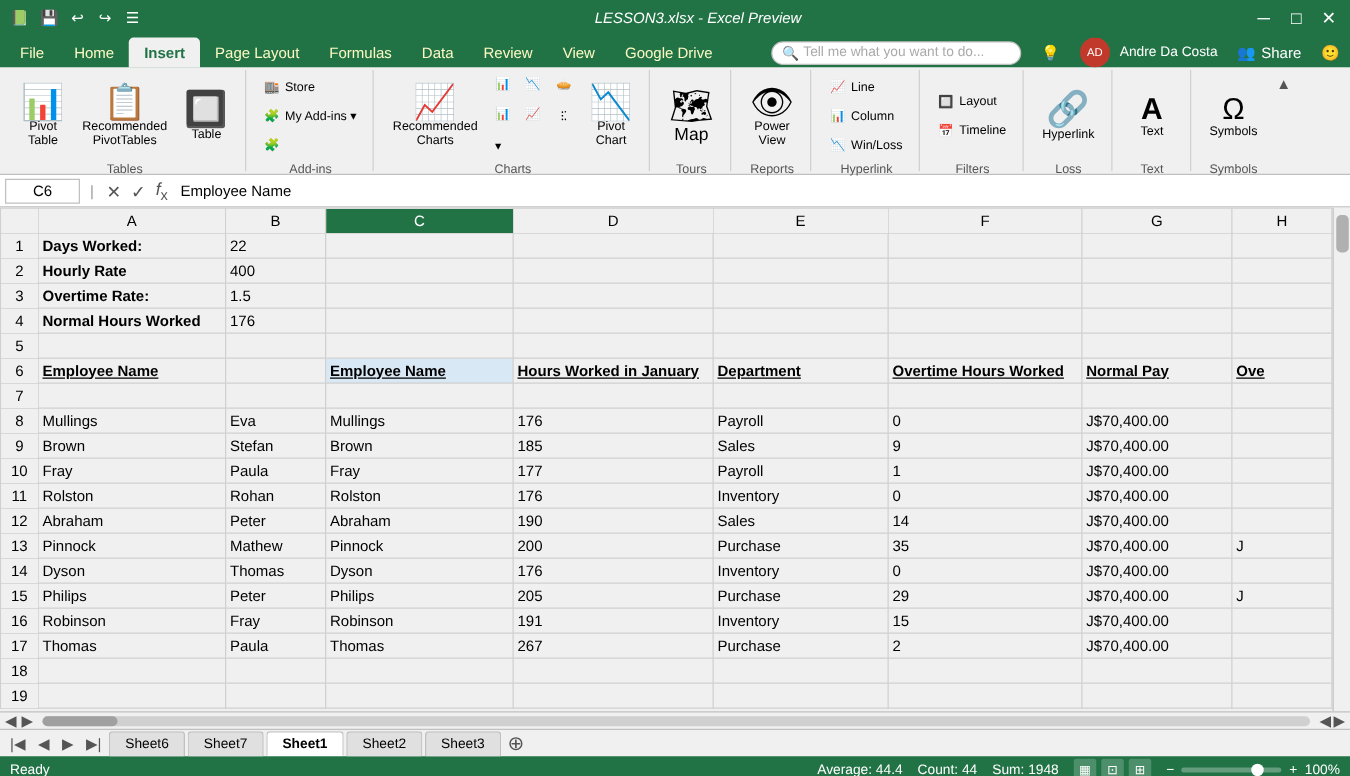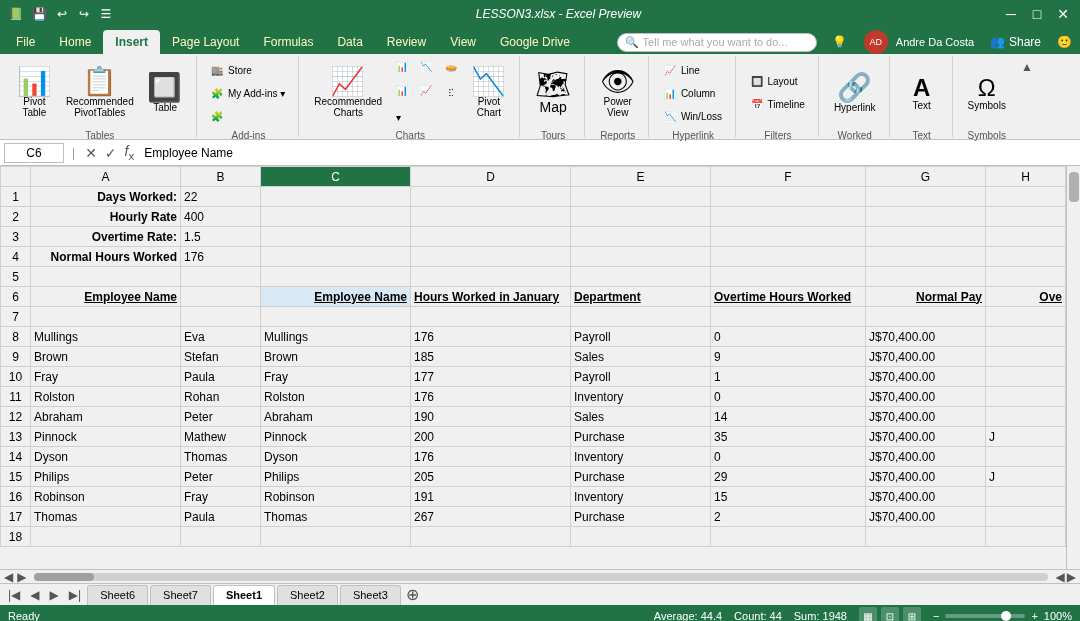--- a/index.html
+++ b/index.html
@@ -201,21 +201,21 @@
       left: 0;
       z-index: 1;
     }
     table.sheet td.selected-cell {
       background: #d9e8f5;
     }
     table.sheet thead th.selected-col {
       background: #217346;
       color: white;
     }
-    table.sheet td.bold { font-weight: bold; text-align: right; }
+    table.sheet td.bold { font-weight: bold; }
     table.sheet td.underline { text-decoration: underline; }
     table.sheet td.right { text-align: left; }
 
     
     .col-rn { width: 30px; }
     .col-a { width: 150px; }
     .col-b { width: 80px; }
     .col-c { width: 150px; }
     .col-d { width: 160px; }
     .col-e { width: 140px; }
@@ -482,21 +482,21 @@
     <div class="ribbon-group-label">Filters</div>
   </div>
 
   <div class="ribbon-group">
     <div class="ribbon-group-items">
       <div class="ribbon-btn">
         <div class="ribbon-icon-lg">🔗</div>
         <div style="font-size:10px">Hyperlink</div>
       </div>
     </div>
-    <div class="ribbon-group-label">Worked</div>
+    <div class="ribbon-group-label">Loss</div>
   </div>
 
   <div class="ribbon-group">
     <div class="ribbon-group-items">
       <div class="ribbon-btn">
         <div class="ribbon-icon-lg" style="font-size:24px;font-weight:bold">A</div>
         <div style="font-size:10px">Text</div>
       </div>
     </div>
     <div class="ribbon-group-label">Text</div>
@@ -734,20 +734,31 @@
             <td class="row-num">18</td>
             <td class=""></td>
             <td class=""></td>
             <td class=""></td>
             <td class=""></td>
             <td class=""></td>
             <td class=""></td>
             <td class=""></td>
             <td class=""></td>
           </tr>
+          <tr>
+            <td class="row-num">19</td>
+            <td class=""></td>
+            <td class=""></td>
+            <td class=""></td>
+            <td class=""></td>
+            <td class=""></td>
+            <td class=""></td>
+            <td class=""></td>
+            <td class=""></td>
+          </tr>
         </tbody>
     </table>
   </div>
 
   <div style="width:14px;background:#f0f0f0;border-left:1px solid #c0c0c0;display:flex;flex-direction:column;align-items:center;justify-content:flex-start;padding-top:2px">
     <div style="width:10px;height:30px;background:#b0b0b0;border-radius:4px;margin-top:4px"></div>
   </div>
 </div>
 
 <div class="h-scroll-bar">

